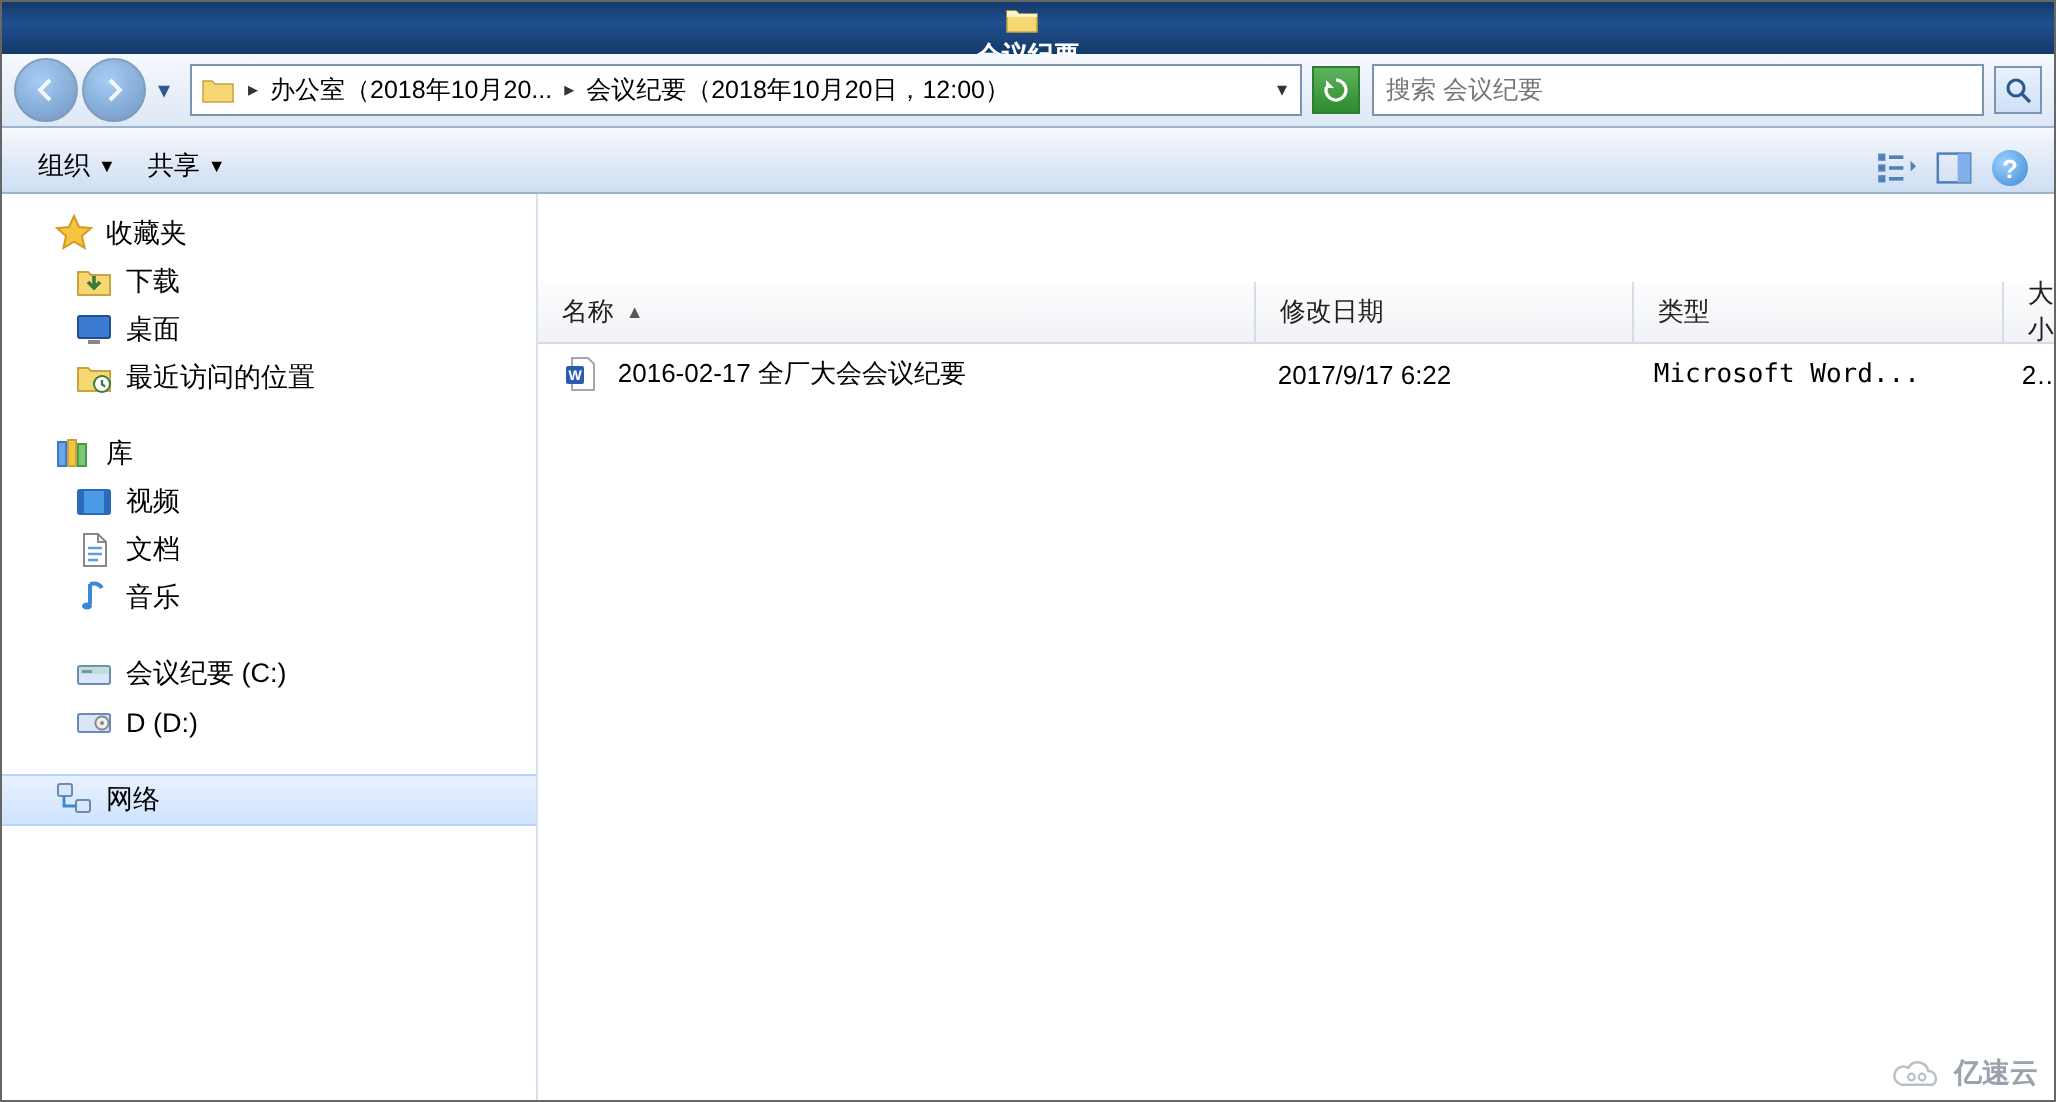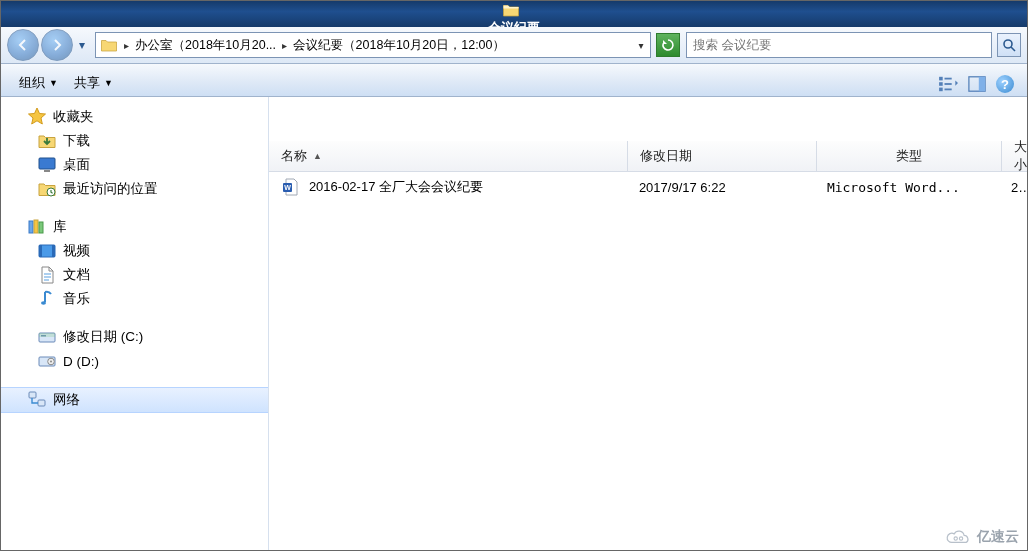--- a/index.html
+++ b/index.html
@@ -47,21 +47,21 @@
   .tree-row.child { padding-left: 36px; align-items: center; }
   .tree-row.selected { background: linear-gradient(to bottom, #e8f1ff, #cfe3fe); border-top: 1px solid #b7d4ff; border-bottom: 1px solid #b7d4ff; }
   .tree-ico { width: 20px; height: 20px; display: inline-flex; align-items: center; justify-content: center; flex-shrink: 0; }
   .expand-toggle { width: 10px; font-size: 9px; color: #666; flex-shrink: 0; }
 
   .listview { flex: 1 1 auto; display: flex; flex-direction: column; min-width: 0; margin-top: 44px; }
   .list-header { height: 30px; display: flex; align-items: stretch; border-bottom: 1px solid #d6dce6; background: linear-gradient(to bottom, #fdfdfd, #f0f2f6); }
   .col { display: flex; align-items: center; padding: 0 12px; border-right: 1px solid #d6dce6; font-size: 13px; color: #222; }
   .col.name { flex: 0 0 334px; }
   .col.date { flex: 0 0 164px; font-family: Liberation Mono, monospace; }
-  .col.type { flex: 0 0 160px; justify-content: center; }
+  .col.type { flex: 0 0 160px; }
   .col.size { flex: 1 1 60px; justify-content: flex-start; }
   .col .sort-asc { margin-left: 6px; font-size: 9px; color: #555; }
   .list-rows { flex: 1 1 auto; overflow: auto; }
   .row { height: 30px; display: flex; align-items: center; font-size: 13px; }
   .row .cell { padding: 0 12px; white-space: nowrap; overflow: hidden; text-overflow: ellipsis; }
   .row .cell.name { flex: 0 0 334px; display: flex; align-items: center; gap: 8px; }
   .row .cell.date { flex: 0 0 164px; }
   .row .cell.type { flex: 0 0 160px; font-family: "SimSun", monospace; }
   .row .cell.size { flex: 1 1 60px; text-align: right; }
   .file-ico { width: 20px; height: 20px; display: inline-flex; flex-shrink: 0; }
@@ -273,21 +273,21 @@
 
       <div class="tree-group">
         <div class="tree-row child">
           <span class="tree-ico">
             <svg viewBox="0 0 20 20">
                 <rect x="2" y="6" width="16" height="9" rx="1" fill="#d8e6f7" stroke="#6a8ab8"></rect>
                 <rect x="4" y="8" width="5" height="1.5" fill="#6a8ab8"></rect>
                 <rect x="2" y="6" width="16" height="4" fill="#7ac87a" opacity=".25"></rect>
               </svg>
           </span>
-          <span>修改日期 (C:)</span>
+          <span>会议纪要 (C:)</span>
         </div>
         <div class="tree-row child">
           <span class="tree-ico">
             <svg viewBox="0 0 20 20">
                 <rect x="2" y="6" width="16" height="9" rx="1" fill="#d8e6f7" stroke="#6a8ab8"></rect>
                 <circle cx="14" cy="10.5" r="3.3" fill="#eee" stroke="#888"></circle>
                 <circle cx="14" cy="10.5" r="1" fill="#888"></circle>
               </svg>
           </span>
           <span>D (D:)</span>

